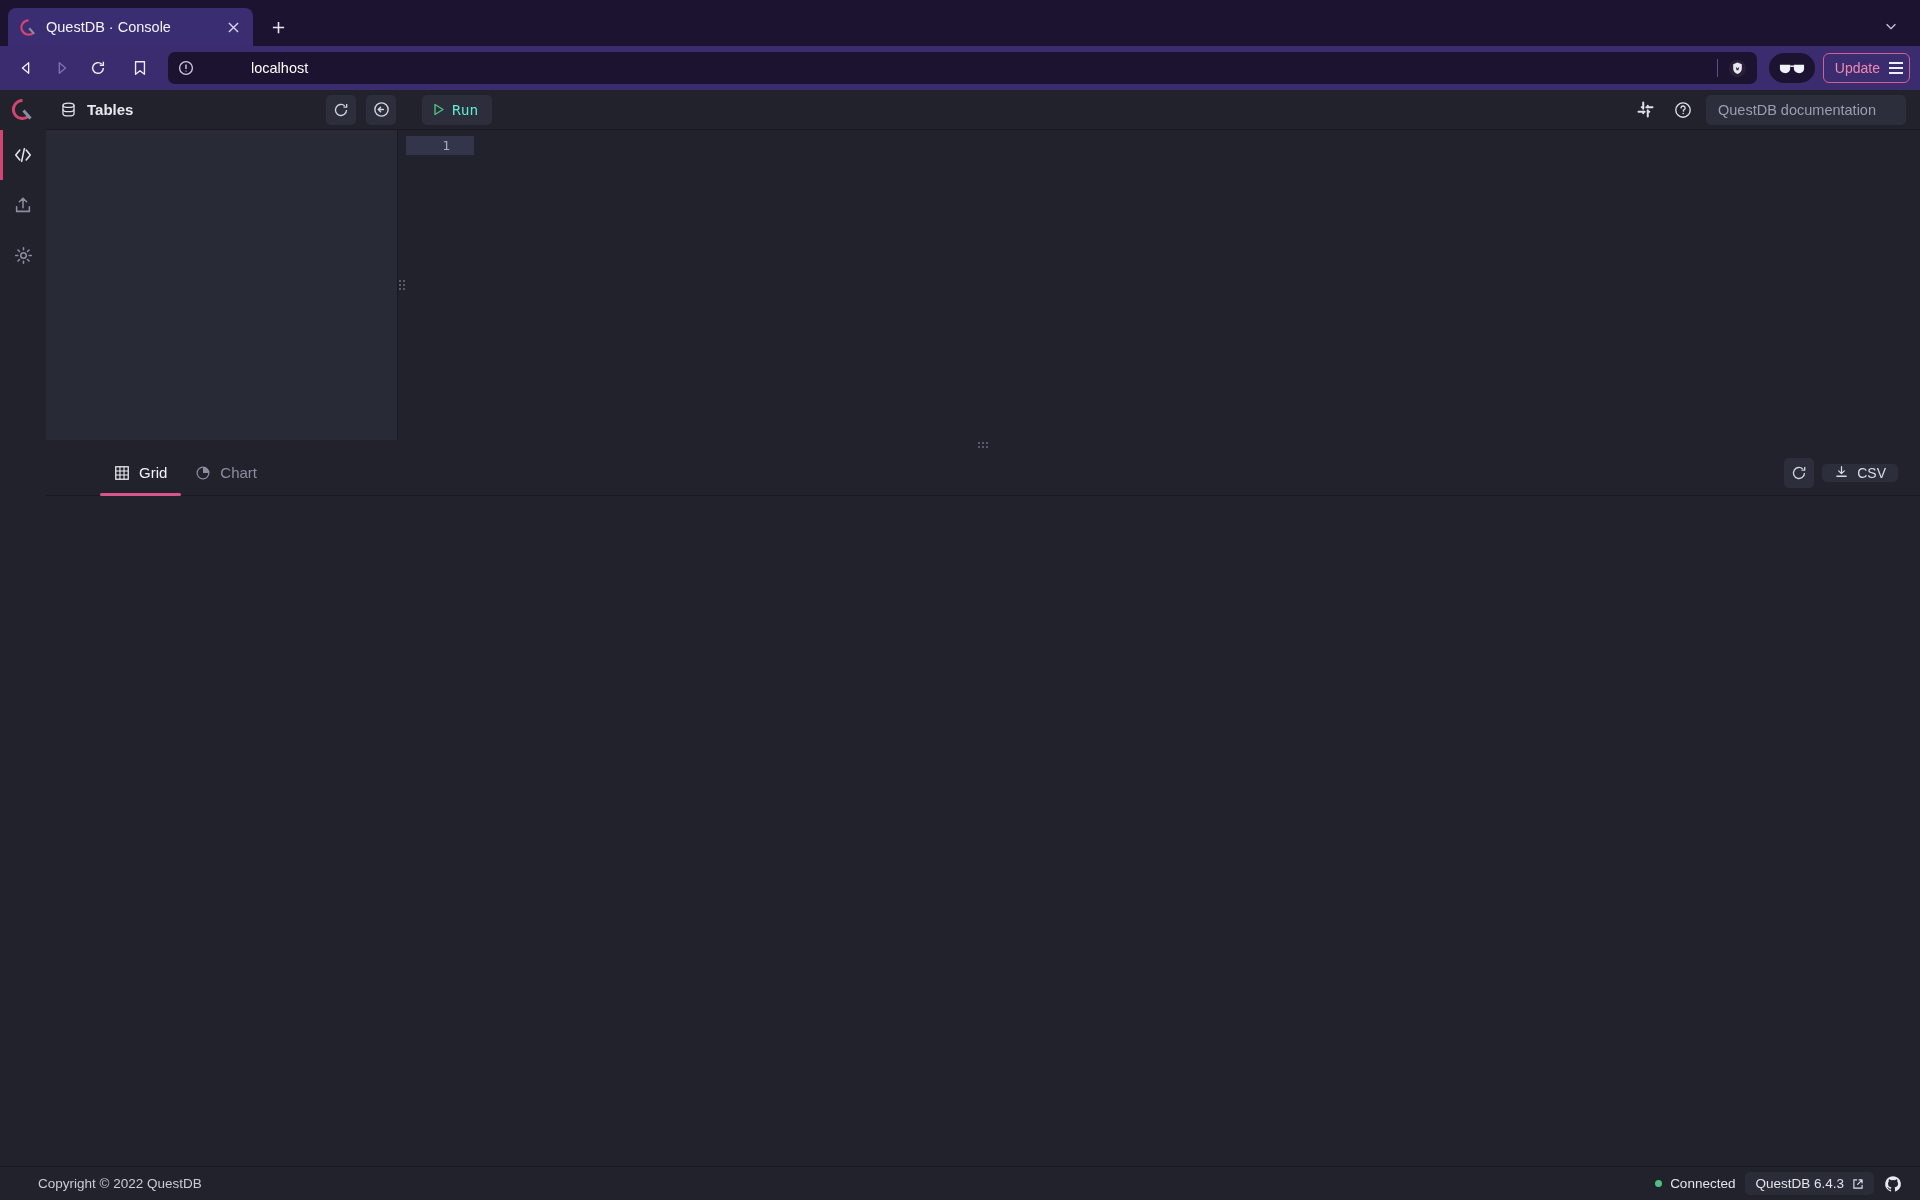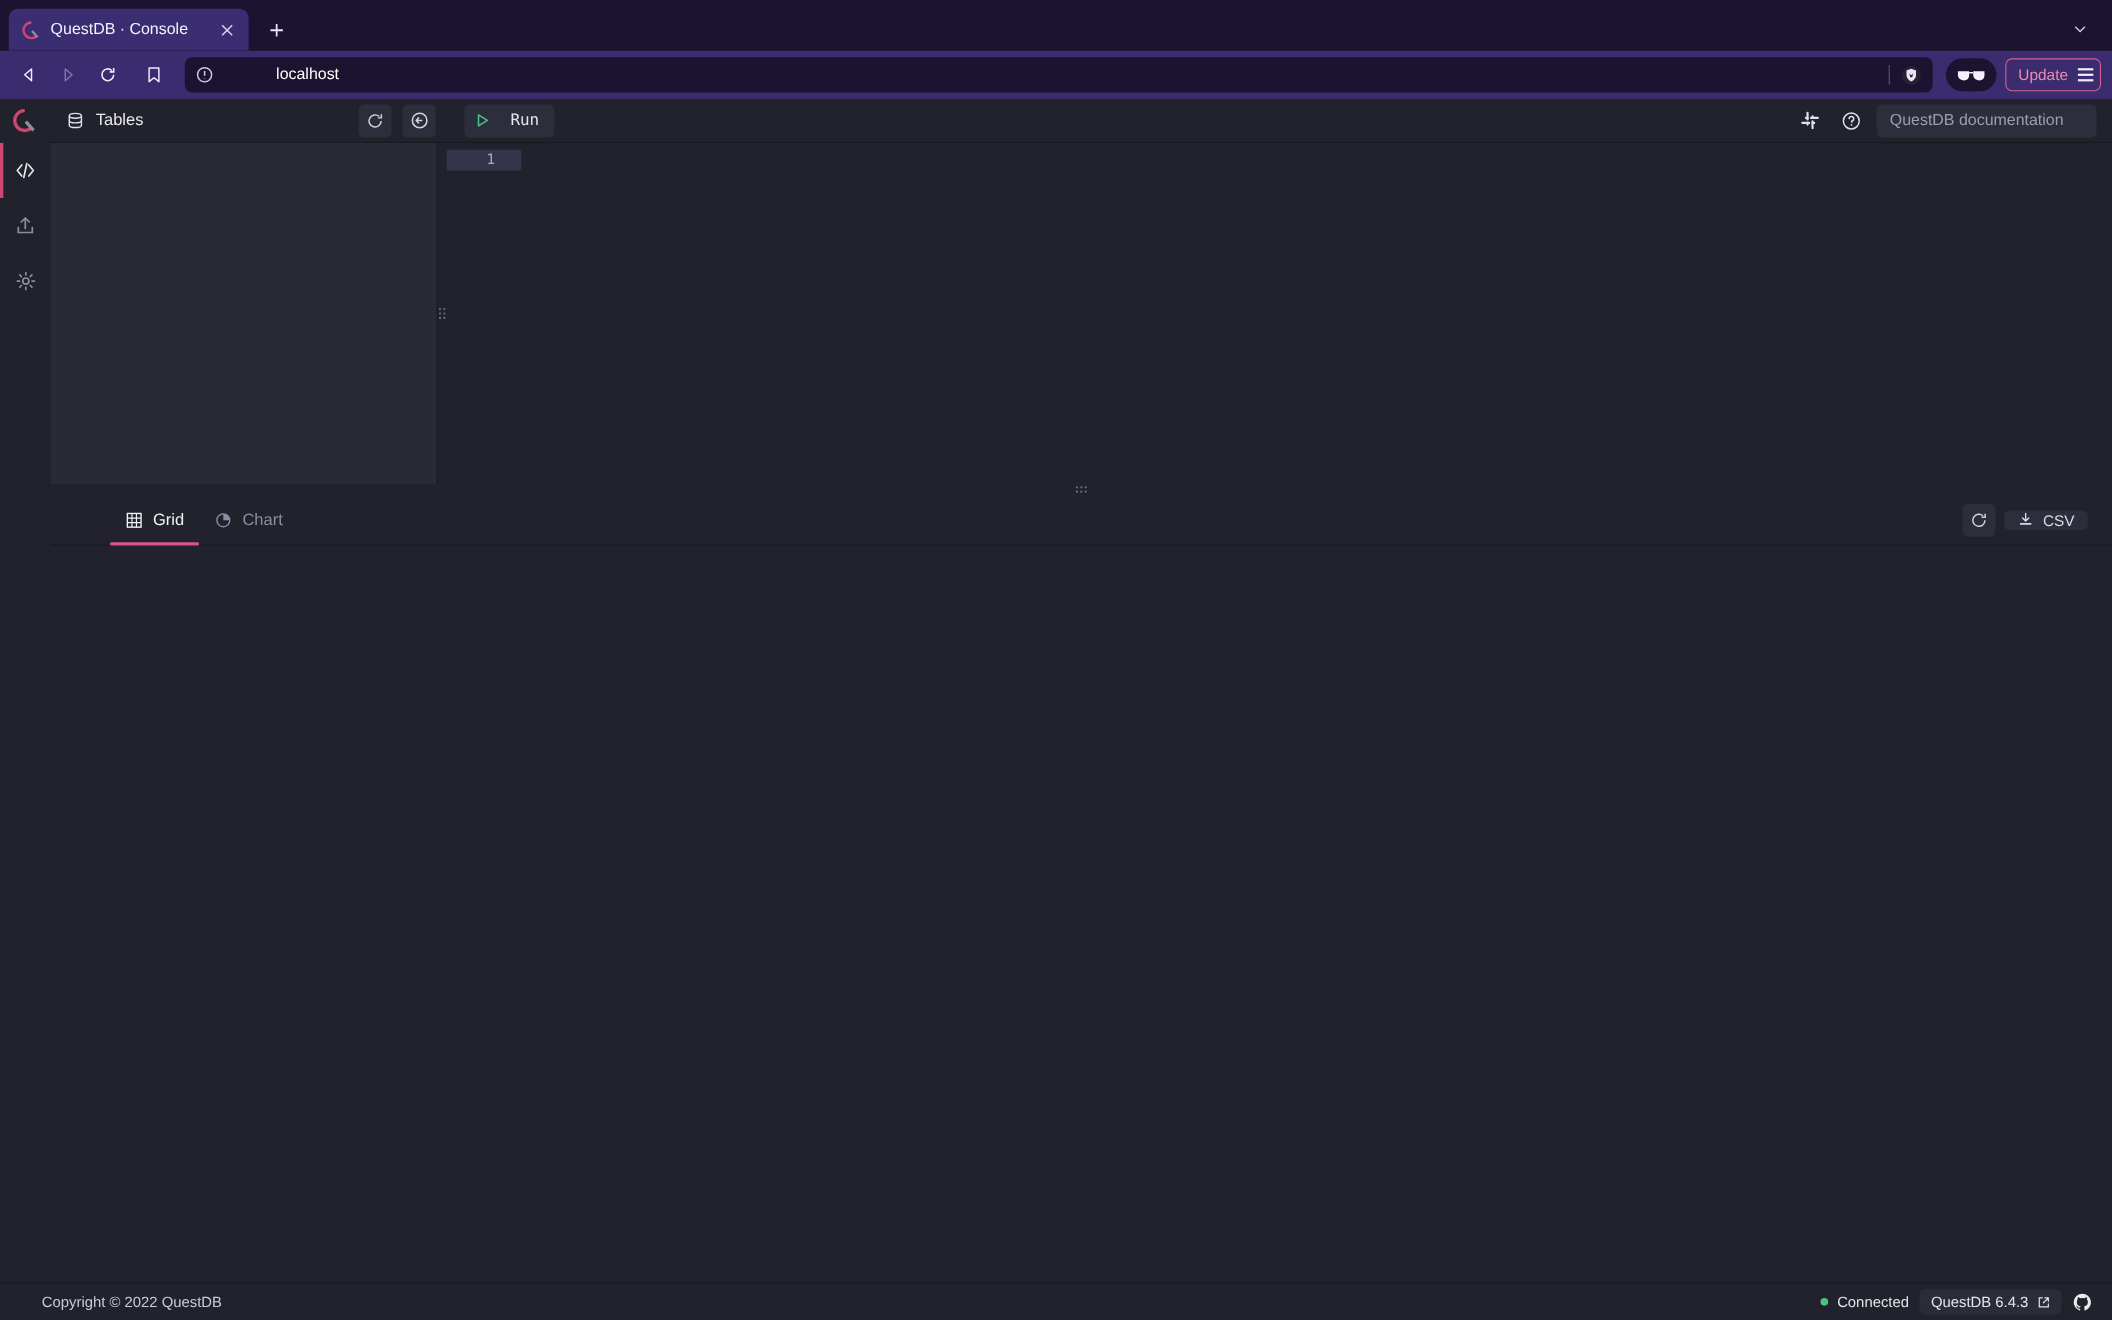--- a/index.html
+++ b/index.html
@@ -13,21 +13,21 @@
   
   .browser-tabstrip {
     height: 46px;
     background: #1c1330;
     display: flex;
     align-items: flex-end;
     padding-left: 8px;
     position: relative;
   }
   .tab {
-    width: 218px; height: 38px;
+    width: 245px; height: 38px;
     background: #3b2d72;
     border-radius: 8px 8px 0 0;
     display: flex; align-items: center;
     padding: 0 10px 0 12px;
     gap: 9px;
   }
   .tab-favicon { width: 17px; height: 17px; flex: 0 0 auto; }
   .tab-title {
     flex: 1 1 auto;
     color: #f4f3fb; font-size: 14.5px;
@@ -142,34 +142,34 @@
     height: 40px; flex: 0 0 40px;
     background: #21222c;
     display: flex; align-items: center;
     border-bottom: 1px solid #191a21;
   }
   .tables-head {
     width: 360px; flex: 0 0 360px;
     display: flex; align-items: center;
     padding-left: 14px; gap: 10px;
   }
-  .tables-label { color: #e9eaee; font-size: 15px; }
+  .tables-label { color: #e9eaee; font-size: 15px; font-weight: bold; }
   .icon-btn {
     width: 30px; height: 30px;
     display: flex; align-items: center; justify-content: center;
     background: #2c2e3b; border-radius: 5px; color: #d2d4dc;
   }
   .icon-btn.flat { background: transparent; }
   .topbar-mid { flex: 1 1 auto; display: flex; align-items: center; padding-left: 16px; }
   .run-btn {
     height: 30px; background: #2c2e3b; border-radius: 5px;
     display: flex; align-items: center; gap: 7px;
     padding: 0 14px 0 11px;
   }
-  .run-label { color: #e5e5e5; font-size: 14.5px; font-family: "DejaVu Sans Mono", monospace; margin-left: 12px; }
+  .run-label { color: #5eead4; font-size: 14.5px; font-family: "DejaVu Sans Mono", monospace; }
   .topbar-right {
     display: flex; align-items: center; gap: 8px;
     padding-right: 14px;
   }
   .doc-search {
     height: 30px; min-width: 200px;
     background: #2c2e3b; border-radius: 5px;
     display: flex; align-items: center; padding: 0 12px;
   }
   .doc-search-text { color: #9b9eae; font-size: 14.5px; }

